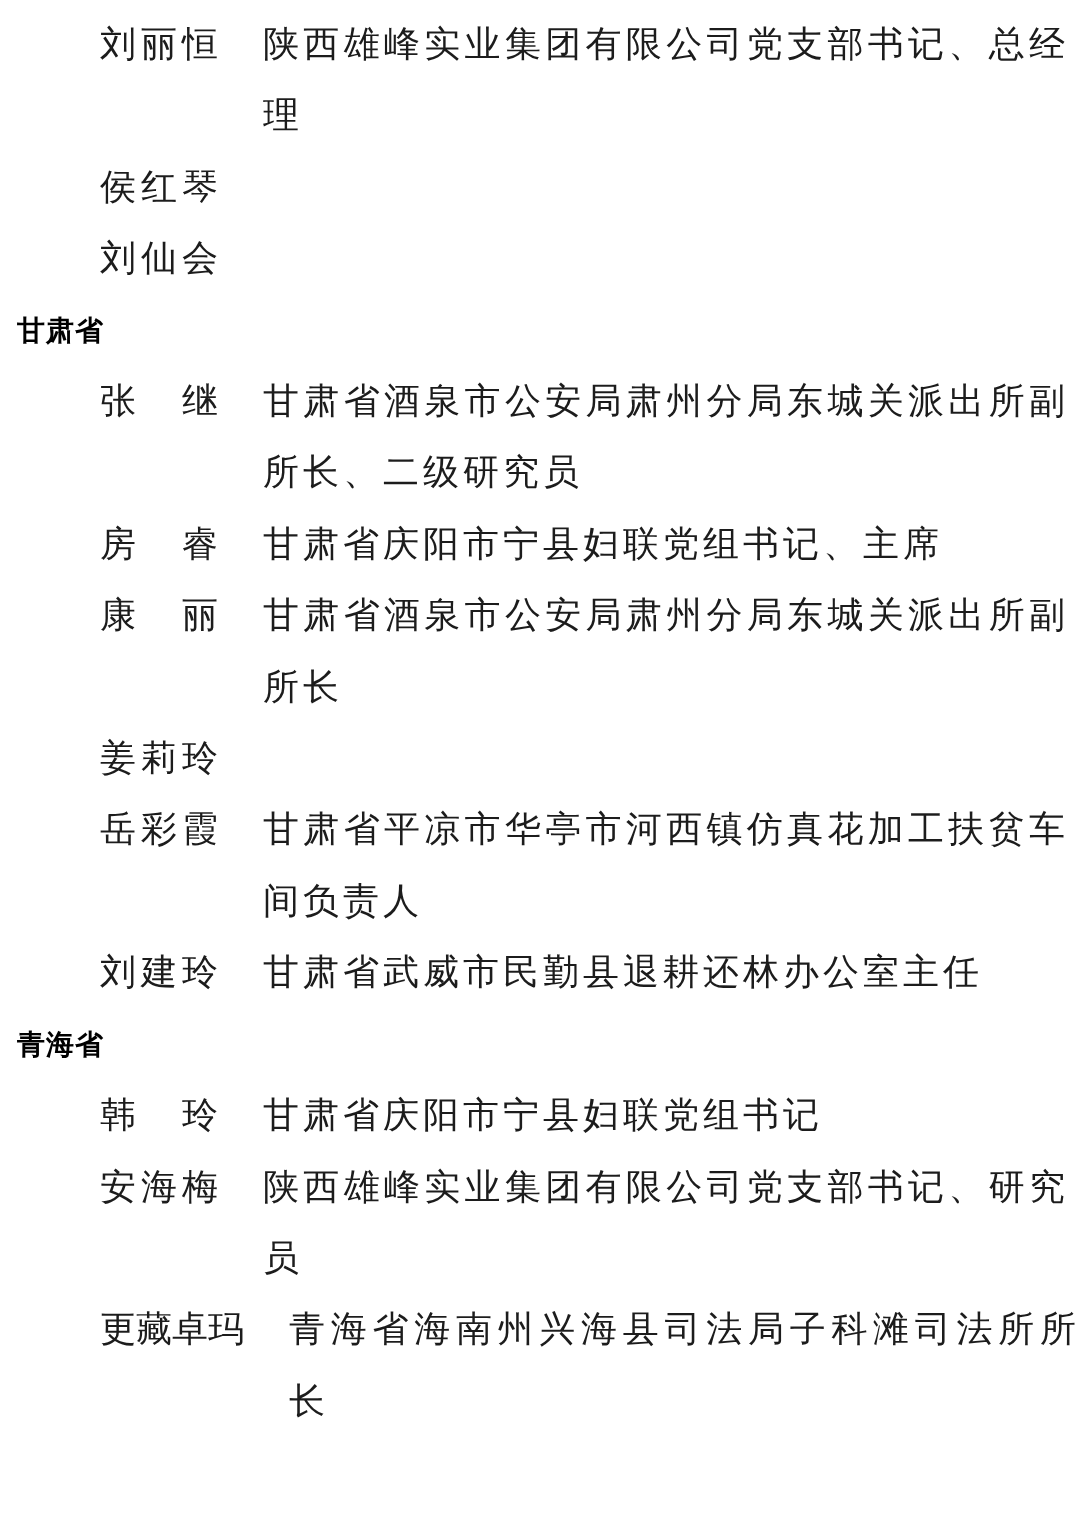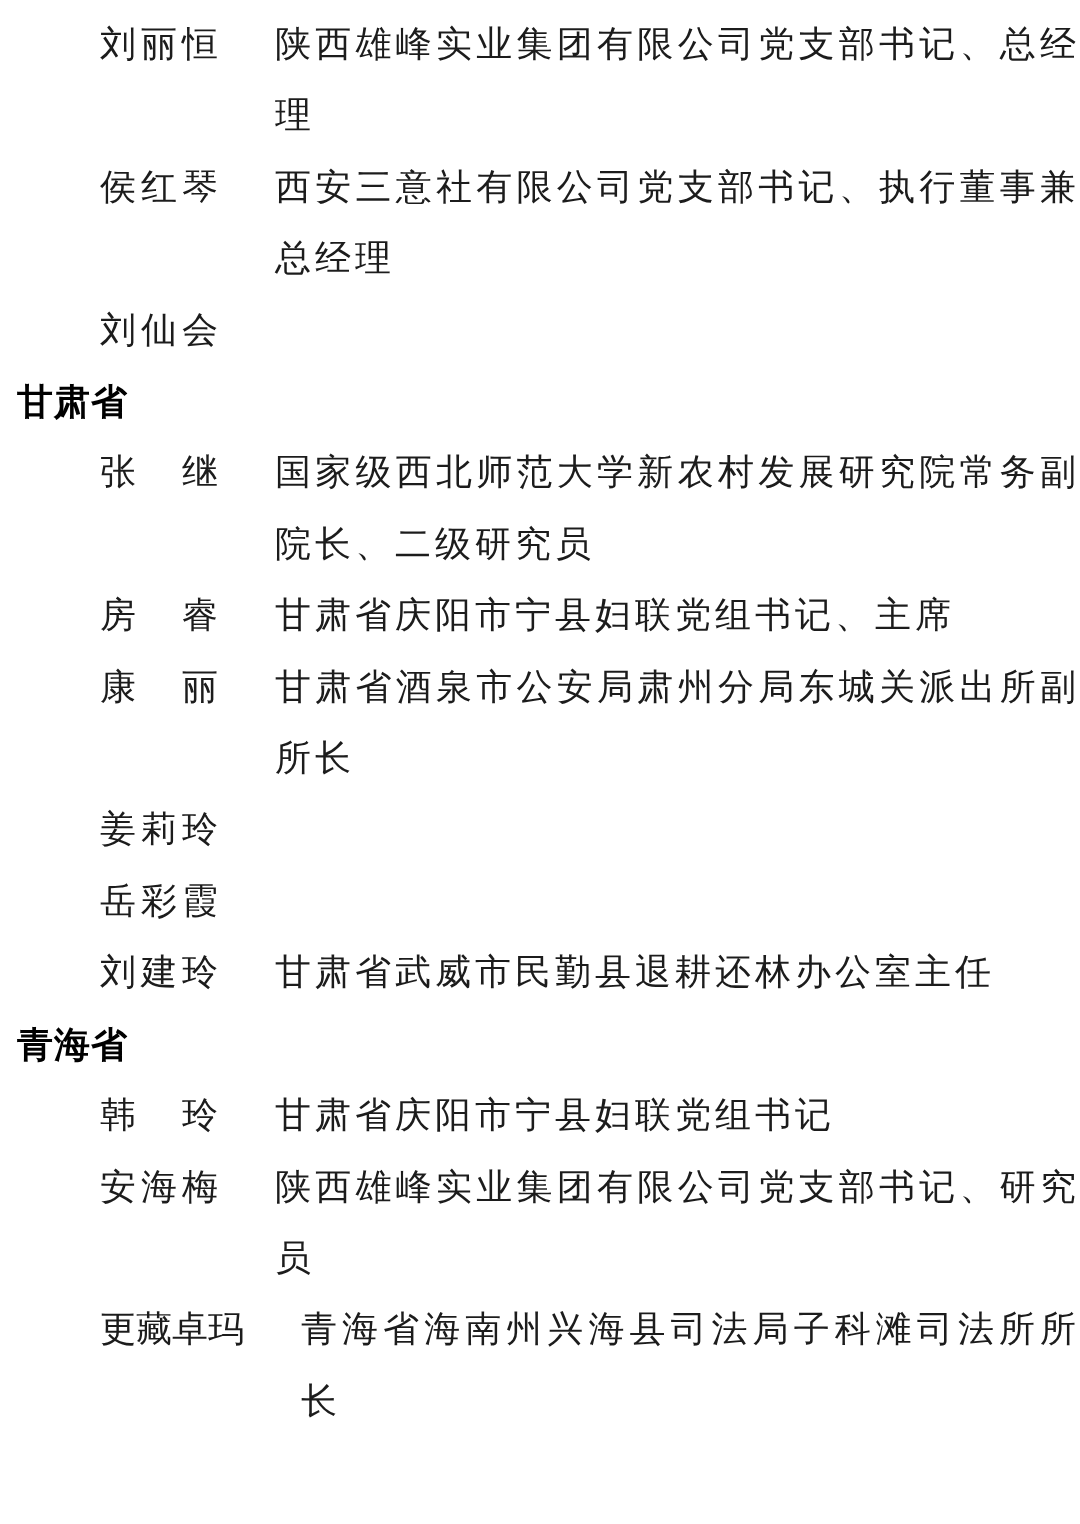--- a/index.html
+++ b/index.html
@@ -29,26 +29,25 @@
     display: flex;
     justify-content: space-between;
     letter-spacing: 0;
   }
   .name span { flex: 0 1 auto; }
   .pos {
     width: 806px;
     text-align: justify;
     letter-spacing: 4px;
     line-break: strict;
-    margin-left: 12px;
   }
   .province {
     font-family: "Liberation Sans", sans-serif;
     font-weight: 700;
-    font-size: 36px;
+    font-size: 28px;
     line-height: 71.4px;
     padding-left: 17px;
     letter-spacing: 1px;
     color: #000000;
   }
 </style>
 </head>
 <body>
 
 <main class="doc">
@@ -61,39 +60,38 @@
       </div>
     <div class="pos">陕西雄峰实业集团有限公司党支部书记、总经理</div>
   </div>
 
   <div class="entry">
     <div class="name">
         <span>侯</span>
         <span>红</span>
         <span>琴</span>
       </div>
-    <div class="pos">西安三意社有限公司党支部书记、执行董事兼总经理</div>
   </div>
 
   <div class="entry">
     <div class="name">
         <span>刘</span>
         <span>仙</span>
         <span>会</span>
       </div>
   </div>
 
   <div class="province">甘肃省</div>
 
   <div class="entry">
     <div class="name">
         <span>张</span>
         <span>继</span>
       </div>
-    <div class="pos">国家级西北师范大学新农村发展研究院常务副院长、二级研究员</div>
+    <div class="pos">甘肃省酒泉市公安局肃州分局东城关派出所副所长、二级研究员</div>
   </div>
 
   <div class="entry">
     <div class="name">
         <span>房</span>
         <span>睿</span>
       </div>
     <div class="pos">甘肃省庆阳市宁县妇联党组书记、主席</div>
   </div>
 
@@ -112,20 +110,21 @@
         <span>玲</span>
       </div>
   </div>
 
   <div class="entry">
     <div class="name">
         <span>岳</span>
         <span>彩</span>
         <span>霞</span>
       </div>
+    <div class="pos">甘肃省平凉市华亭市河西镇仿真花加工扶贫车间负责人</div>
   </div>
 
   <div class="entry">
     <div class="name">
         <span>刘</span>
         <span>建</span>
         <span>玲</span>
       </div>
     <div class="pos">甘肃省武威市民勤县退耕还林办公室主任</div>
   </div>

